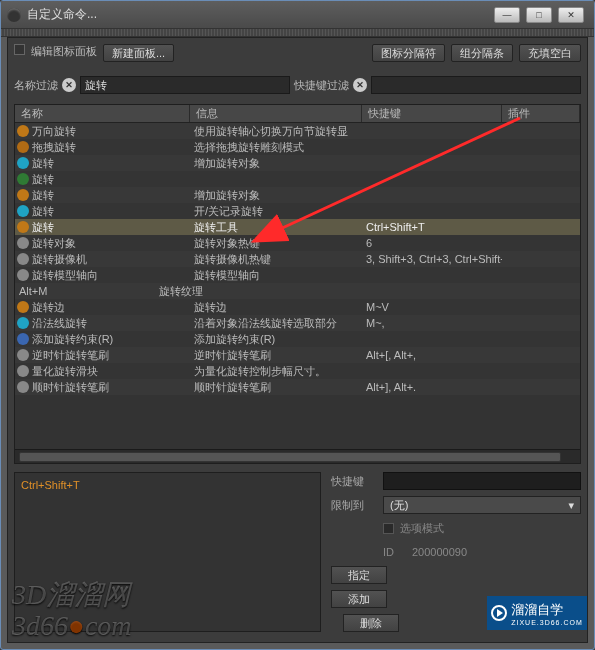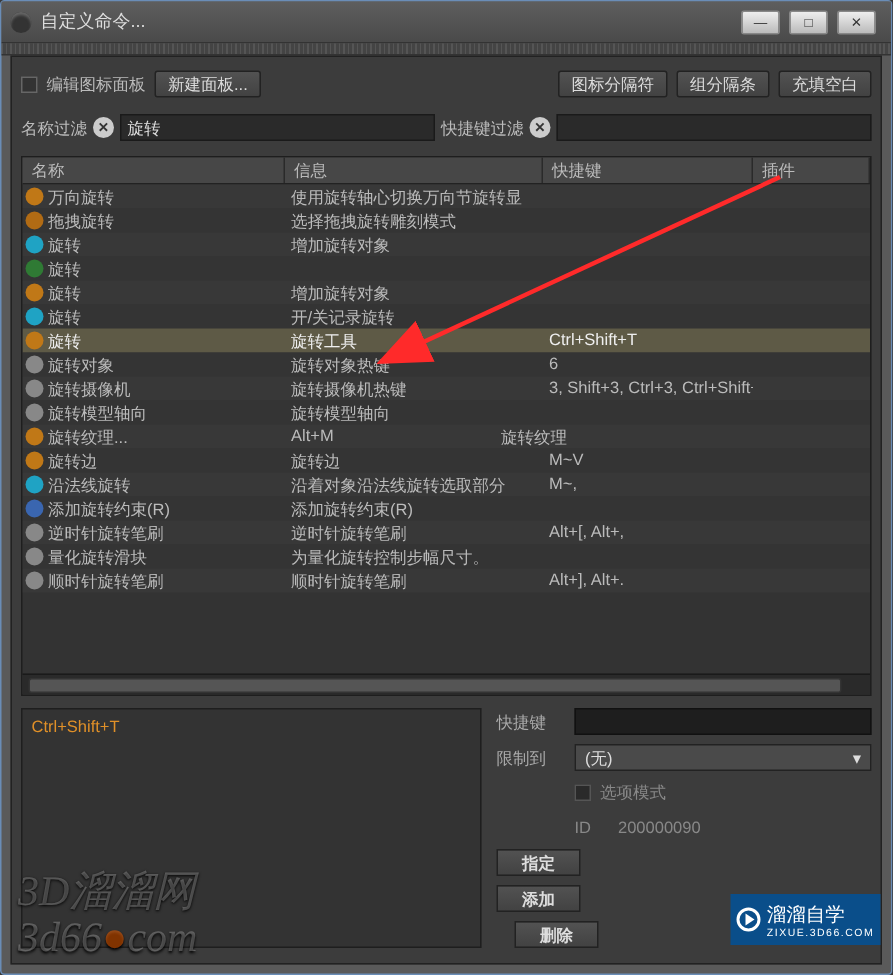--- a/index.html
+++ b/index.html
@@ -24,21 +24,21 @@
   display: flex; align-items: center;
   padding: 0 6px;
   border-bottom: 1px solid #333;
 }
 .titlebar .icon { width: 14px; height: 14px; border-radius: 50%; background:#333; margin-right:6px; box-shadow: inset 0 2px 2px #666; }
 .titlebar .title { color:#ddd; font-size:12px; flex:1; }
 .win-btns { display:flex; gap:6px; margin-right:4px;}
 .win-btn { width:26px; height:16px; border:1px solid #888; border-radius:2px; background:linear-gradient(#eee,#bbb); display:flex;align-items:center;justify-content:center; color:#333; font-size:9px;}
 .grip { height:8px; background:repeating-linear-gradient(90deg,#555 0 1px,#444 1px 3px); border-bottom:1px solid #333;}
 .content { position:absolute; top:36px; left:6px; right:6px; bottom:6px; background:#3c3c3c; border:1px solid #222; padding:6px; }
-.toolbar { display:flex; align-items:center; gap:6px; height:24px; }
+.toolbar { display:flex; align-items:flex-start; gap:6px; height:24px; }
 .toolbar .chk { width:11px; height:11px; border:1px solid #666; background:#333; }
 .toolbar .lbl { color:#bbb; font-size:11px; }
 .btn { background:linear-gradient(#525252,#424242); border:1px solid #222; border-radius:2px; height:18px; padding:0 8px; color:#ddd; font-size:11px; display:inline-flex; align-items:center; cursor:pointer;}
 .spacer { flex:1; }
 .filter-row { display:flex; align-items:center; gap:4px; margin-top:6px; height:22px; }
 .filter-row .flabel { color:#bbb; font-size:11px; }
 .filter-input { flex:1; height:18px; background:#2a2a2a; border:1px solid #1a1a1a; color:#ddd; padding:0 4px; font-size:11px; }
 .clear { width:14px; height:14px; border-radius:50%; background:#ccc; color:#333; font-size:9px; display:flex; align-items:center; justify-content:center; cursor:pointer; font-weight:bold;}
 .table { margin-top:8px; border:1px solid #1e1e1e; height:360px; background:#333; position:relative; display:flex; flex-direction:column;}
 .thead { display:flex; height:18px; background:#474747; border-bottom:1px solid #222; }
@@ -56,21 +56,21 @@
 .hscroll .thumb { position:absolute; left:4px; top:2px; height:10px; width:96%; background:#555; border:1px solid #333; border-radius:2px;}
 .bottom-area { display:flex; margin-top:8px; gap:10px; height:160px;}
 .left-pane { flex:1; background:#333; border:1px solid #1e1e1e; padding:6px; position:relative;}
 .highlighted { color:#e09028; font-size:11px; }
 .right-pane { width:250px; display:flex; flex-direction:column; gap:6px; }
 .form-row { display:flex; align-items:center; gap:8px; height:20px;}
 .form-row .flbl { width:44px; text-align:left; color:#aaa; font-size:11px;}
 .input-dark { flex:1; height:18px; background:#1e1e1e; border:1px solid #111; }
 .combo { flex:1; height:18px; background:#4a4a4a; border:1px solid #222; display:flex; align-items:center; justify-content:space-between; padding:0 6px; color:#ddd; font-size:11px; cursor:pointer;}
 .chk2 { width:11px; height:11px; border:1px solid #555; background:#2a2a2a;}
-.btn-small { width:56px; height:18px; background:linear-gradient(#525252,#424242); border:1px solid #222; color:#ddd; font-size:11px; display:inline-flex; align-items:center; justify-content:center; cursor:pointer;font-weight:bold;}
+.btn-small { width:56px; height:18px; background:linear-gradient(#525252,#424242); border:1px solid #222; color:#ddd; font-size:11px; display:inline-flex; align-items:center; justify-content:center; cursor:pointer;}
 .watermark { position:absolute; left:12px; bottom:8px; font-size:28px; color:rgba(255,255,255,0.25); font-style:italic; font-family:"Times New Roman",serif; line-height:1.1; pointer-events:none; text-shadow:0 1px 2px #000;}
 .watermark .dot { color:rgba(255,102,0,0.5);}
 .arrow-overlay { position:absolute; pointer-events:none; z-index:50;}
 .brand { position:absolute; right:8px; bottom:20px; width:100px; height:34px; background:#0a4e8a; display:flex; align-items:center; justify-content:center; gap:4px; color:#fff; font-size:13px;}
 .brand .play { width:16px; height:16px; border:2px solid #fff; border-radius:50%; display:flex; align-items:center; justify-content:center;}
 .brand .play::after { content:""; border-left:6px solid #fff; border-top:4px solid transparent; border-bottom:4px solid transparent; margin-left:2px;}
 .brand .sub { font-size:7px; display:block; letter-spacing:1px;}
 .gray { color:#888; }
 </style>
 </head>
@@ -199,24 +199,20 @@
           <div class="tr">
             <div class="td name" style="width:175px">
               <span class="icon-s" style="background:#888"></span>
               <span>旋转模型轴向</span>
             </div>
             <div class="td" style="width:172px">旋转模型轴向</div>
             <div class="td" style="width:140px"></div>
             <div class="td" style="flex:1"></div>
           </div>
           <div class="tr">
-            <div class="td name" style="width:175px">
-              <span class="icon-s" style="background:#c07817"></span>
-              <span>旋转纹理...</span>
-            </div>
             <div class="td" style="width:140px">Alt+M</div>
             <div class="td" style="width:172px">旋转纹理</div>
             <div class="td" style="flex:1"></div>
           </div>
           <div class="tr">
             <div class="td name" style="width:175px">
               <span class="icon-s" style="background:#c07817"></span>
               <span>旋转边</span>
             </div>
             <div class="td" style="width:172px">旋转边</div>

